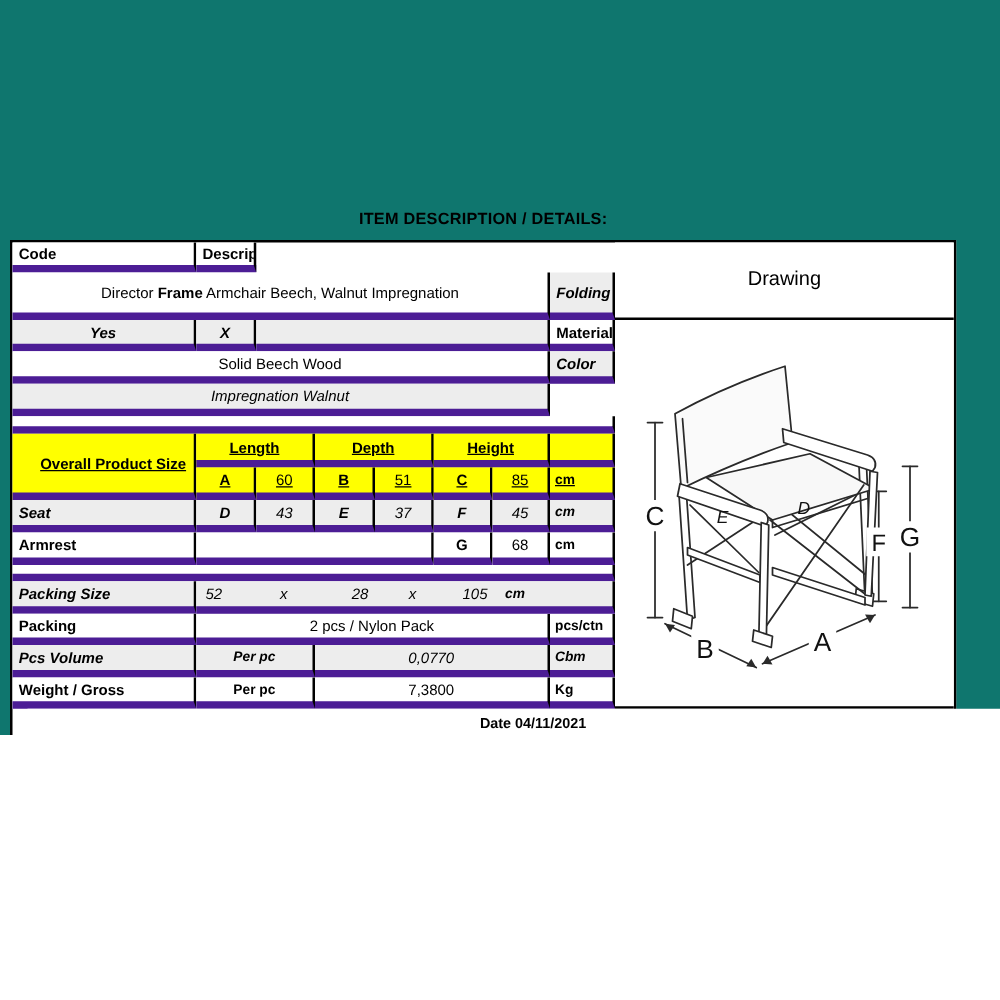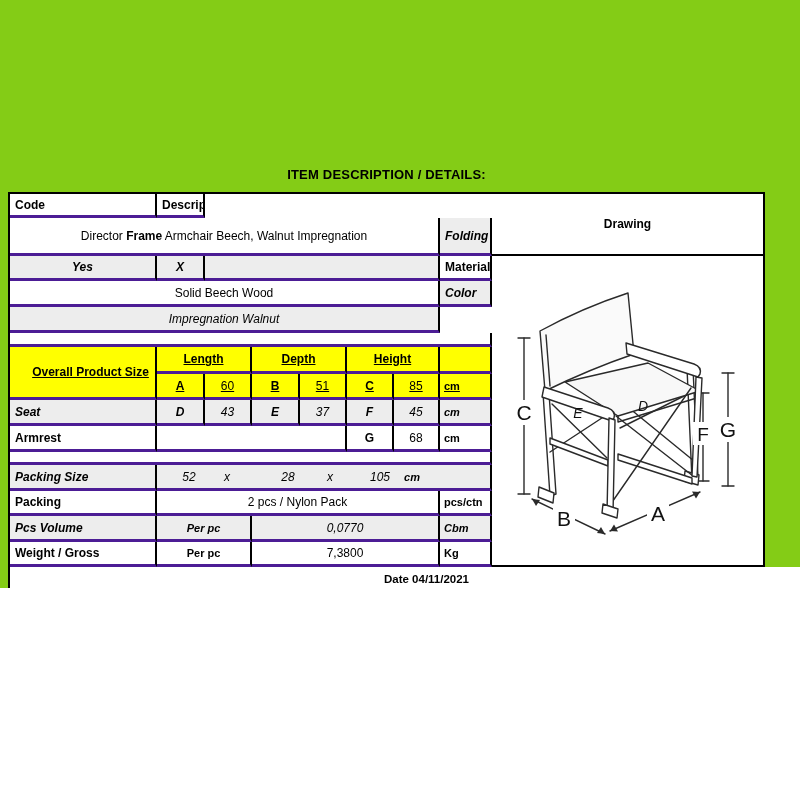--- a/index.html
+++ b/index.html
@@ -1,43 +1,43 @@
 <!DOCTYPE html>
 <html><head>
 <meta charset="utf-8">
 <style>
   html,body{margin:0;padding:0;background:#fff;}
-  .sheet{position:relative;width:800px;height:588px;background:#84cc16;
+  .sheet{position:relative;width:800px;height:588px;background:#0f766e;
          font-family:"Liberation Sans",sans-serif;color:#000;overflow:hidden;}
   .title{position:absolute;top:167px;left:8px;width:757px;text-align:center;
          font-size:13px;font-weight:bold;letter-spacing:.2px;}
   .tbl{position:absolute;left:8px;top:192px;width:757px;height:400px;
        border:2px solid #000;box-sizing:border-box;background:#fff;}
   .lgrid{position:absolute;left:0;top:0;width:482px;height:373px;display:grid;
          grid-template-columns:147px 48px 47px 48px 47px 47px 46px 52px;
          grid-template-rows:24px 38px 25px 26px 26px 14px 27px 26px 26px 26px 13px 26px 25px 26px 25px;}
-  .c{border-right:2px solid #000;border-bottom:3px solid #4c1d95;box-sizing:border-box;
+  .c{border-right:2px solid #000;border-bottom:6px solid #4c1d95;box-sizing:border-box;
      display:flex;align-items:center;justify-content:center;font-size:12px;overflow:hidden;background:#fff;}
   .lab{justify-content:flex-start;padding-left:5px;font-weight:bold;}
   .ctr{justify-content:center;padding-left:16px;}
   .unit{justify-content:flex-start;padding-left:4px;font-weight:bold;font-size:11px;}
   .b{font-weight:bold;}
   .small{font-size:11px;}
   .shade{background:#ededed;font-style:italic;}
   .yellow{background:#ffff00;text-decoration:underline;}
   .s2{grid-column:span 2}.s4{grid-column:span 4}.s5{grid-column:span 5}
   .s6{grid-column:span 6}.s7{grid-column:span 7}.s8{grid-column:span 8}
   .rs2{grid-row:span 2}
   .pre{white-space:pre;}
   .packspread{position:relative;}
   .packspread span{position:absolute;top:50%;transform:translate(-50%,-50%);}
   .draw{position:absolute;left:482px;top:0;width:271px;height:373px;
         border-bottom:2px solid #000;box-sizing:border-box;background:#fff;}
   .drawhead{height:62px;border-bottom:2px solid #000;box-sizing:border-box;
-            display:flex;align-items:center;justify-content:center;font-size:12px;font-weight:bold;}
+            display:flex;align-items:center;justify-content:center;font-size:16px;font-weight:normal;}
   .drawbody{position:relative;height:309px;}
   .drawbody svg{position:absolute;left:0;top:0;}
   .datestrip{position:absolute;left:12px;top:373px;width:753px;height:23px;
              display:flex;align-items:center;justify-content:center;
              font-size:11.5px;font-weight:bold;background:#fff;padding-left:28px;}
 </style>
 </head>
 <body>
 
 <div class="sheet">
@@ -96,21 +96,21 @@
       <div class="c lab">Armrest</div>
       <div class="c s4"></div>
       <div class="c b">G</div>
       <div class="c">68</div>
       <div class="c unit">cm</div>
 
       <div class="c s8"></div>
 
       <div class="c lab shade">Packing Size</div>
       <div class="c s7 shade packspread">
-        <span style="left:32px">52</span>
+        <span style="left:14px">52</span>
         <span style="left:70px">x</span>
         <span style="left:131px">28</span>
         <span style="left:173px">x</span>
         <span style="left:223px">105</span>
         <span style="left:255px" class="b small">cm</span>
       </div>
 
       <div class="c lab">Packing</div>
       <div class="c s6">2 pcs / Nylon Pack</div>
       <div class="c unit">pcs/ctn</div>

